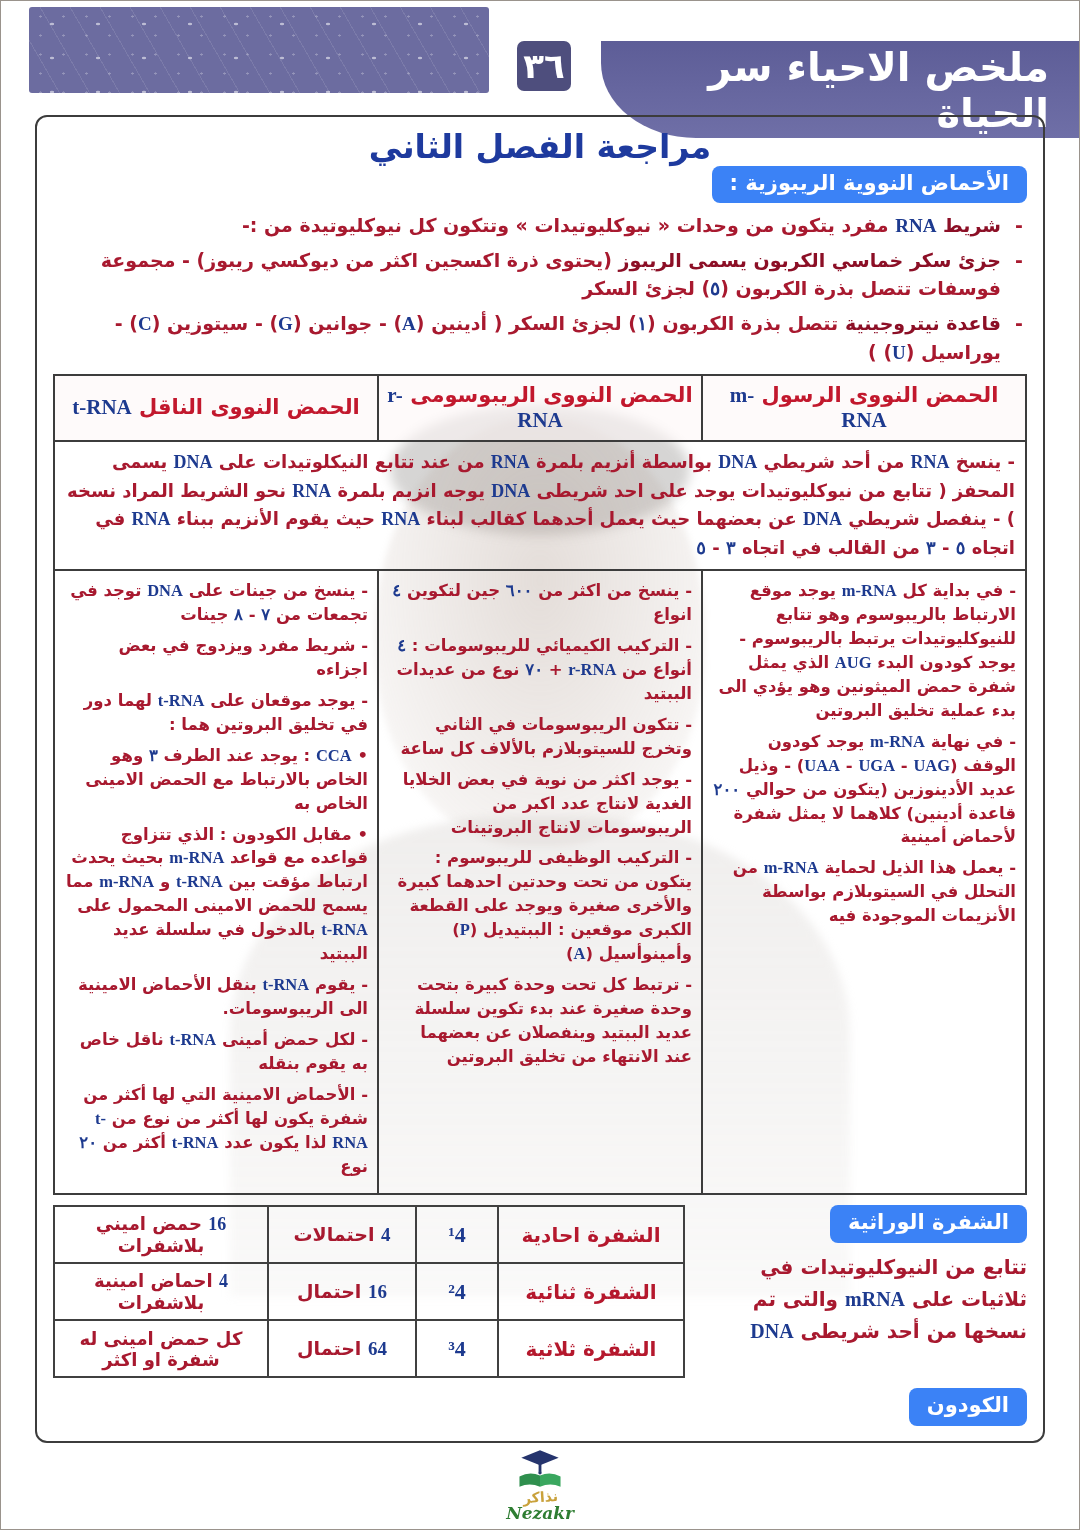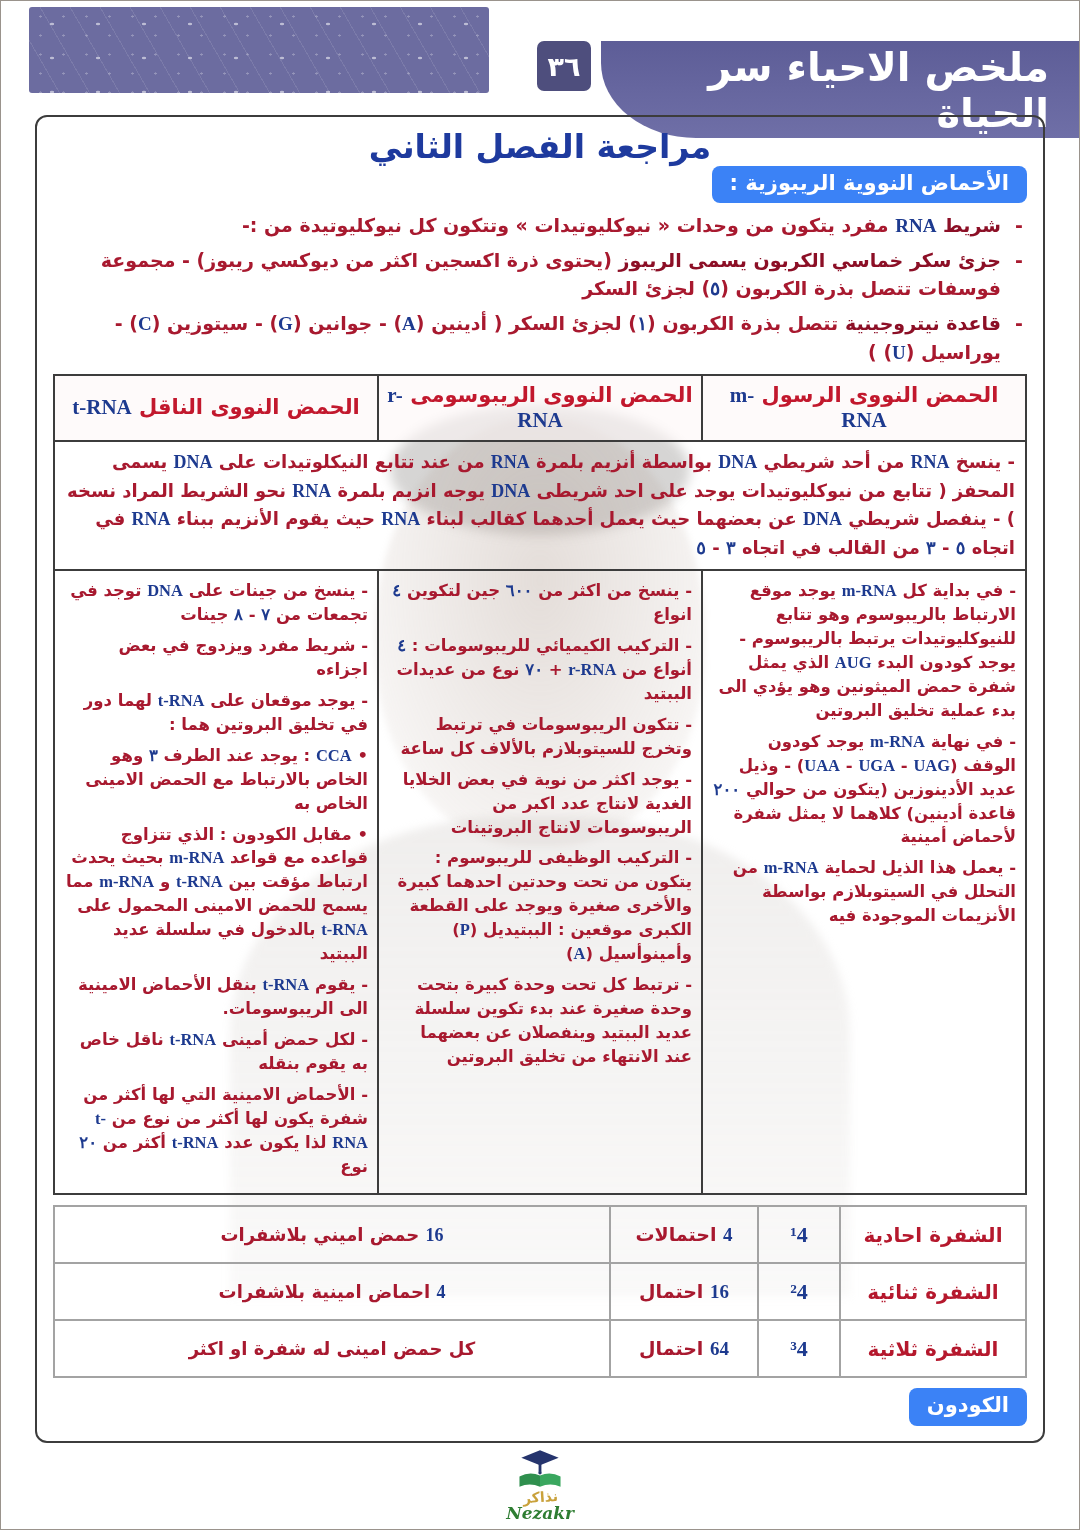--- a/index.html
+++ b/index.html
@@ -8,22 +8,22 @@
   .page { position:absolute; inset:0; border:1px solid #9a938c; background:#fff; }
 
   
   .header { position:relative; height:112px; }
   .pattern-box { position:absolute; left:28px; top:6px; width:460px; height:86px; background:#6c6ca0; border-radius:3px;
     background-image:
       radial-gradient(rgba(255,255,255,.55) 1.6px, transparent 2.2px),
       radial-gradient(rgba(255,255,255,.28) 1px, transparent 1.6px),
       repeating-linear-gradient(60deg, rgba(255,255,255,.10) 0 1px, transparent 1px 26px);
     background-size: 46px 34px, 23px 19px, auto; }
-  .page-badge { position:absolute; left:536px; top:40px; width:54px; height:50px; background:#4e4e7d; color:#fff;
-    display:flex; align-items:center; justify-content:center; font-size:27px; font-weight:bold; border-radius:7px; }
+  .page-badge { position:absolute; left:516px; top:40px; width:54px; height:50px; background:#4e4e7d; color:#fff;
+    display:flex; align-items:center; justify-content:center; font-size:34px; font-weight:bold; border-radius:7px; }
   .title-banner { position:absolute; right:0; top:0; width:478px; height:97px;
     background:linear-gradient(180deg,#5d5d97,#6f6fa7); border-bottom-left-radius:95px 75px;
     display:flex; align-items:center; padding-right:30px;margin-top:40px; }
   .header-title { color:#ffffff; font-size:40px; font-weight:bold; letter-spacing:0; }
 
   
   .main-box { position:absolute; left:34px; right:34px; top:114px; bottom:86px; border:2px solid #3c3c3c;
     border-radius:12px; padding:8px 16px 22px; overflow:hidden; background:transparent; }
   .watermark { position:absolute; left:50%; top:300px; transform:translateX(-50%); width:620px; height:900px; z-index:0; pointer-events:none; }
   .wm-head { position:absolute; left:50%; top:0; transform:translateX(-50%); width:330px; height:430px;
@@ -58,21 +58,21 @@
   .note { font-size:18px; color:#a8192f; font-weight:bold; padding:6px 10px; line-height:1.55; text-align:right;border-radius:32px; }
   .col { width:33.33%; vertical-align:top; padding:8px 9px; font-size:16.5px; font-weight:bold;
     color:#a8192f; line-height:1.45; }
   .item { margin-bottom:7px; text-align:right; }
 
   
   .bottom { display:flex; gap:12px; margin-top:10px; align-items:flex-start; }
   .gc-right { width:330px; flex:0 0 auto; }
   .gc-text { font-size:20px; font-weight:bold; color:#a8192f; line-height:1.6; margin-top:8px; text-align:right; padding-left:6px; }
   .code-table { flex:1 1 auto; border-collapse:collapse; width:100%; }
-  .code-table td { border:2px solid #a3a3a3; padding:4px 8px; font-weight:bold; text-align:center;
+  .code-table td { border:2px solid #404040; padding:4px 8px; font-weight:bold; text-align:center;
     vertical-align:middle; height:57px; }
   .cell-name { font-size:20px; color:#b5182d; width:186px; }
   .cell-power { font-size:22px; color:#1d3a8f; width:82px; font-family:"Liberation Serif", serif; }
   .cell-out { font-size:19px; color:#a8192f; width:148px; }
   .cell-res { font-size:18px; color:#a8192f; }
 
   .codon-row { margin-top:10px; text-align:right; }
 
   
   .footer { position:absolute; bottom:6px; left:0; right:0; display:flex; flex-direction:column;
@@ -139,40 +139,44 @@
         </tr>
         <tr>
           <td class="col">
             <div class="item">- في بداية كل <span class="latin">m-RNA</span> يوجد موقع الارتباط بالريبوسوم وهو تتابع للنيوكليوتيدات يرتبط بالريبوسوم - يوجد كودون البدء <span class="latin">AUG</span> الذي يمثل شفرة حمض الميثونين وهو يؤدي الى بدء عملية تخليق البروتين</div>
             <div class="item">- في نهاية <span class="latin">m-RNA</span> يوجد كودون الوقف (<span class="latin">UAA</span> - <span class="latin">UGA</span> - <span class="latin">UAG</span>) - وذيل عديد الأدينوزين (يتكون من حوالي <span class="latin">٢٠٠</span> قاعدة أدينين) كلاهما لا يمثل شفرة لأحماض أمينية</div>
             <div class="item">- يعمل هذا الذيل لحماية <span class="latin">m-RNA</span> من التحلل في السيتوبلازم بواسطة الأنزيمات الموجودة فيه</div>
           </td>
           <td class="col">
             <div class="item">- ينسخ من اكثر من <span class="latin">٦٠٠</span> جين لتكوين <span class="latin">٤</span> انواع</div>
             <div class="item">- التركيب الكيميائي للريبوسومات : <span class="latin">٤</span> أنواع من <span class="latin">r-RNA</span> + <span class="latin">٧٠</span> نوع من عديدات الببتيد</div>
-            <div class="item">- تتكون الريبوسومات في ترتبط وتخرج للسيتوبلازم بالألاف كل ساعة</div>
+            <div class="item">- تتكون الريبوسومات في الثاني وتخرج للسيتوبلازم بالألاف كل ساعة</div>
             <div class="item">- يوجد اكثر من نوية في بعض الخلايا الغدية لانتاج عدد اكبر من الريبوسومات لانتاج البروتينات</div>
             <div class="item">- التركيب الوظيفى للريبوسوم : يتكون من تحت وحدتين احدهما كبيرة والأخرى صغيرة ويوجد على القطعة الكبرى موقعين : الببتيديل (<span class="latin">P</span>) وأمينوأسيل (<span class="latin">A</span>)</div>
             <div class="item">- ترتبط كل تحت وحدة كبيرة بتحت وحدة صغيرة عند بدء تكوين سلسلة عديد الببتيد وينفصلان عن بعضهما عند الانتهاء من تخليق البروتين</div>
           </td>
           <td class="col">
             <div class="item">- ينسخ من جينات على <span class="latin">DNA</span> توجد في تجمعات من <span class="latin">٧</span> - <span class="latin">٨</span> جينات</div>
             <div class="item">- شريط مفرد ويزدوج في بعض اجزاءه</div>
             <div class="item">- يوجد موقعان على <span class="latin">t-RNA</span> لهما دور في تخليق البروتين هما :</div>
             <div class="item">• <span class="latin">CCA</span> : يوجد عند الطرف <span class="latin">٣</span> وهو الخاص بالارتباط مع الحمض الامينى الخاص به</div>
             <div class="item">• مقابل الكودون : الذي تتزاوج قواعده مع قواعد <span class="latin">m-RNA</span> بحيث يحدث ارتباط مؤقت بين <span class="latin">t-RNA</span> و <span class="latin">m-RNA</span> مما يسمح للحمض الامينى المحمول على <span class="latin">t-RNA</span> بالدخول في سلسلة عديد الببتيد</div>
             <div class="item">- يقوم <span class="latin">t-RNA</span> بنقل الأحماض الامينية الى الريبوسومات.</div>
             <div class="item">- لكل حمض أمينى <span class="latin">t-RNA</span> ناقل خاص به يقوم بنقله</div>
             <div class="item">- الأحماض الامينية التي لها أكثر من شفرة يكون لها أكثر من نوع من <span class="latin">t-RNA</span> لذا يكون عدد <span class="latin">t-RNA</span> أكثر من <span class="latin">٢٠</span> نوع</div>
           </td>
         </tr>
       </tbody>
         </table>
 
       <div class="bottom">
+        <div class="gc-right">
+          <div class="badge">الشفرة الوراثية</div>
+          <p class="gc-text">تتابع من النيوكليوتيدات في ثلاثيات على <span class="latin">mRNA</span> والتى تم نسخها من أحد شريطى <span class="latin">DNA</span></p>
+        </div>
         <table class="code-table">
           <tbody>
               <tr>
             <td class="cell-name">الشفرة احادية</td>
             <td class="cell-power" dir="ltr">¹4</td>
             <td class="cell-out"><span class="latin">4</span> احتمالات</td>
             <td class="cell-res"><span class="latin">16</span> حمض اميني بلاشفرات</td>
           </tr>
           <tr>
             <td class="cell-name">الشفرة ثنائية</td>

